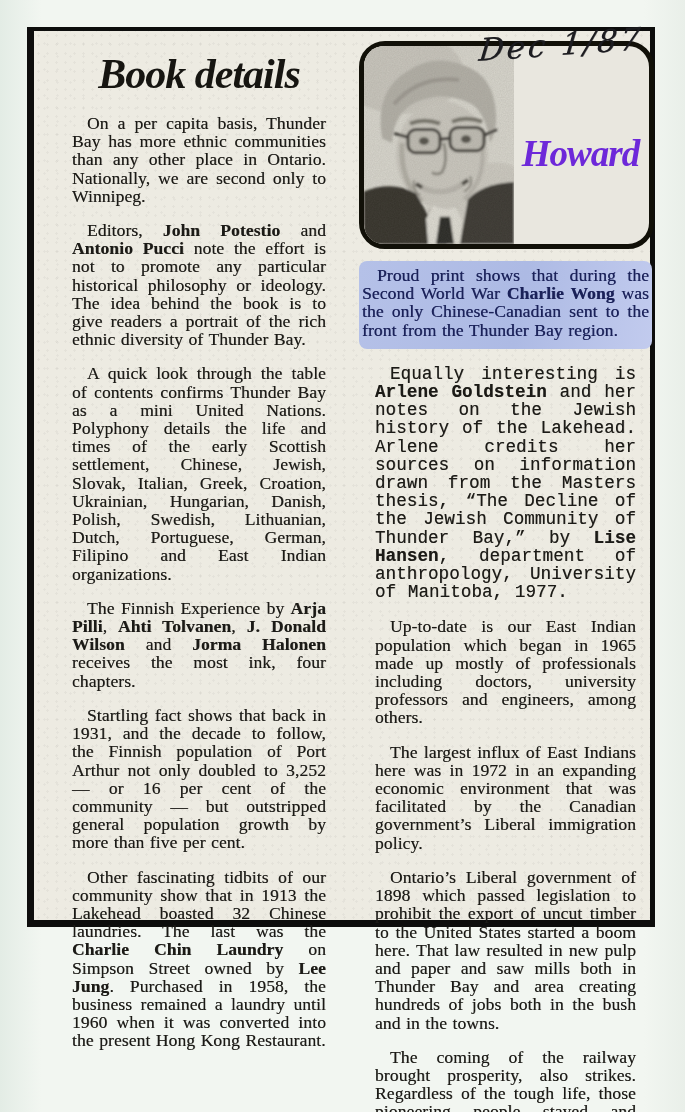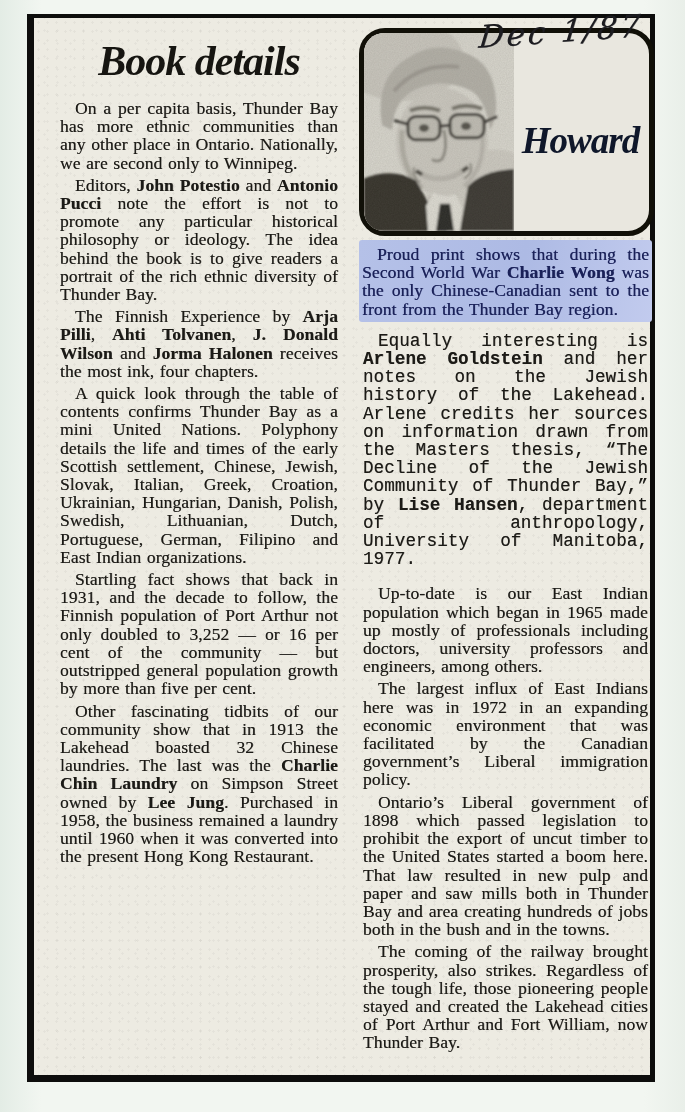--- a/index.html
+++ b/index.html
@@ -4,21 +4,21 @@
 <style>
   html,body{margin:0;padding:0;}
   body{
     width:685px;height:1112px;
     background:#eef2ee;
     background-image:linear-gradient(90deg, #e3ece5 0%, #f2f6f1 6%, #f2f6f1 94%, #e9efe9 100%);
     font-family:"Liberation Serif","DejaVu Serif",serif;
     overflow:hidden;position:relative;
   }
   .scan{
-    position:absolute;left:27px;top:14px;width:628px;height:1068px;
+    position:absolute;left:27px;top:27px;width:628px;height:900px;
     box-sizing:border-box;
     border-style:solid;border-color:var(--frame,#0d0d0c);
     border-width:4px 5px 7px 7px;
     background-color:var(--paper,#edebe2);
     background-image:
       radial-gradient(rgba(90,88,75,0.06) 1px, transparent 1.3px),
       radial-gradient(rgba(70,75,95,0.05) 1px, transparent 1.2px);
     background-size:9px 9px,13px 13px;
     background-position:0 0,4px 6px;
   }
@@ -27,34 +27,34 @@
   .col-left{left:22px;top:16px;width:286px;}
   .col-right{left:325px;top:10px;width:293px;}
   h1.headline{
     margin:4px 0 14px 0;
     font-size:42px;line-height:47px;
     font-style:italic;font-weight:bold;
     letter-spacing:-1px;text-align:center;
     color:#161511;
   }
   .para{
-    margin:4px;
+    margin:16px;
     font-size:17.5px;line-height:18.2px;
     text-align:justify;
     text-indent:15px;
     word-spacing:1px;letter-spacing:0.1px;
     text-shadow:0.35px 0 0 rgba(25,22,18,0.55);
   }
   .para .b{font-weight:bold;}
   .caption{
     background:linear-gradient(100deg, var(--highlight,#b5c1e8) 0%, #adbae4 55%, #c2cbee 100%);
     color:var(--highlight-text,#1a2158);
-    padding:5px 3px 4px 3px;
-    margin:4px 0 10px 0;
-    border-radius:3px;
+    padding:5px 3px 10px 3px;
+    margin:12px 0 10px 0;
+    border-radius:8px;
     text-shadow:0.4px 0 0 rgba(22,28,88,0.7);
   }
   #rightParas .para:first-child{margin-bottom:16px;font-family:Liberation Mono, monospace;}
   .photo-box{
     position:relative;
     box-sizing:border-box;
     width:295px;height:208px;
     border:5px solid #111008;
     border-radius:26px;
     background:#e9e7df;
@@ -67,21 +67,21 @@
     overflow:hidden;
     flex:0 0 auto;
   }
   .masthead-title{
     flex:1 1 auto;
     display:flex;flex-direction:column;justify-content:center;
     padding:22px 2px 6px 0;
     font-size:37px;line-height:45px;
     font-weight:bold;font-style:italic;
     letter-spacing:-1px;
-    text-align:center;color:#0f172a;
+    text-align:center;color:#6d28d9;
   }
   .handwritten-date{
     position:absolute;top:-20px;right:6px;
     font-family:"DejaVu Serif",serif;
     font-style:italic;
     font-size:31px;color:#1c1c20;
     letter-spacing:3px;
     transform:rotate(-4deg) skewX(-10deg);
     z-index:5;
     text-shadow:0.5px 0.3px 0 rgba(20,20,25,0.6);
@@ -93,22 +93,22 @@
 <div class="scan">
   <div class="paper">
 
     <div class="col col-left">
       <h1 class="headline">
         <span>Book details</span><br>
       </h1>
       <div id="leftParas">
           <p class="para"><span>On a per capita basis, Thunder Bay has more ethnic communities than any other place in Ontario. Nationally, we are second only to Winnipeg.</span></p>
           <p class="para"><span>Editors, </span><span class="b">John Potestio</span><span> and </span><span class="b">Antonio Pucci</span><span> note the effort is not to promote any particular historical philosophy or ideology. The idea behind the book is to give readers a portrait of the rich ethnic diversity of Thunder Bay.</span></p>
+          <p class="para"><span>A quick look through the table of contents confirms Thunder Bay as a mini United Nations. Polyphony details the life and times of the early Scottish settlement, Chinese, Jewish, Slovak, Italian, Greek, Croation, Ukrainian, Hungarian, Danish, Polish, Swedish, Lithuanian, Dutch, Portuguese, German, Filipino and East Indian organizations.</span></p>
           <p class="para"><span>The Finnish Experience by </span><span class="b">Arja Pilli</span><span>, </span><span class="b">Ahti Tolvanen</span><span>, </span><span class="b">J. Donald Wilson</span><span> and </span><span class="b">Jorma Halonen</span><span> receives the most ink, four chapters.</span></p>
-          <p class="para"><span>A quick look through the table of contents confirms Thunder Bay as a mini United Nations. Polyphony details the life and times of the early Scottish settlement, Chinese, Jewish, Slovak, Italian, Greek, Croation, Ukrainian, Hungarian, Danish, Polish, Swedish, Lithuanian, Dutch, Portuguese, German, Filipino and East Indian organizations.</span></p>
           <p class="para"><span>Startling fact shows that back in 1931, and the decade to follow, the Finnish population of Port Arthur not only doubled to 3,252 — or 16 per cent of the community — but outstripped general population growth by more than five per cent.</span></p>
           <p class="para"><span>Other fascinating tidbits of our community show that in 1913 the Lakehead boasted 32 Chinese laundries. The last was the </span><span class="b">Charlie Chin Laundry</span><span> on Simpson Street owned by </span><span class="b">Lee Jung</span><span>. Purchased in 1958, the business remained a laundry until 1960 when it was converted into the present Hong Kong Restaurant.</span></p>
         </div>
     </div>
 
     <div class="col col-right">
 
       <div class="photo-box">
         <div class="handwritten-date">Dec 1/87</div>
         <div class="photo">

